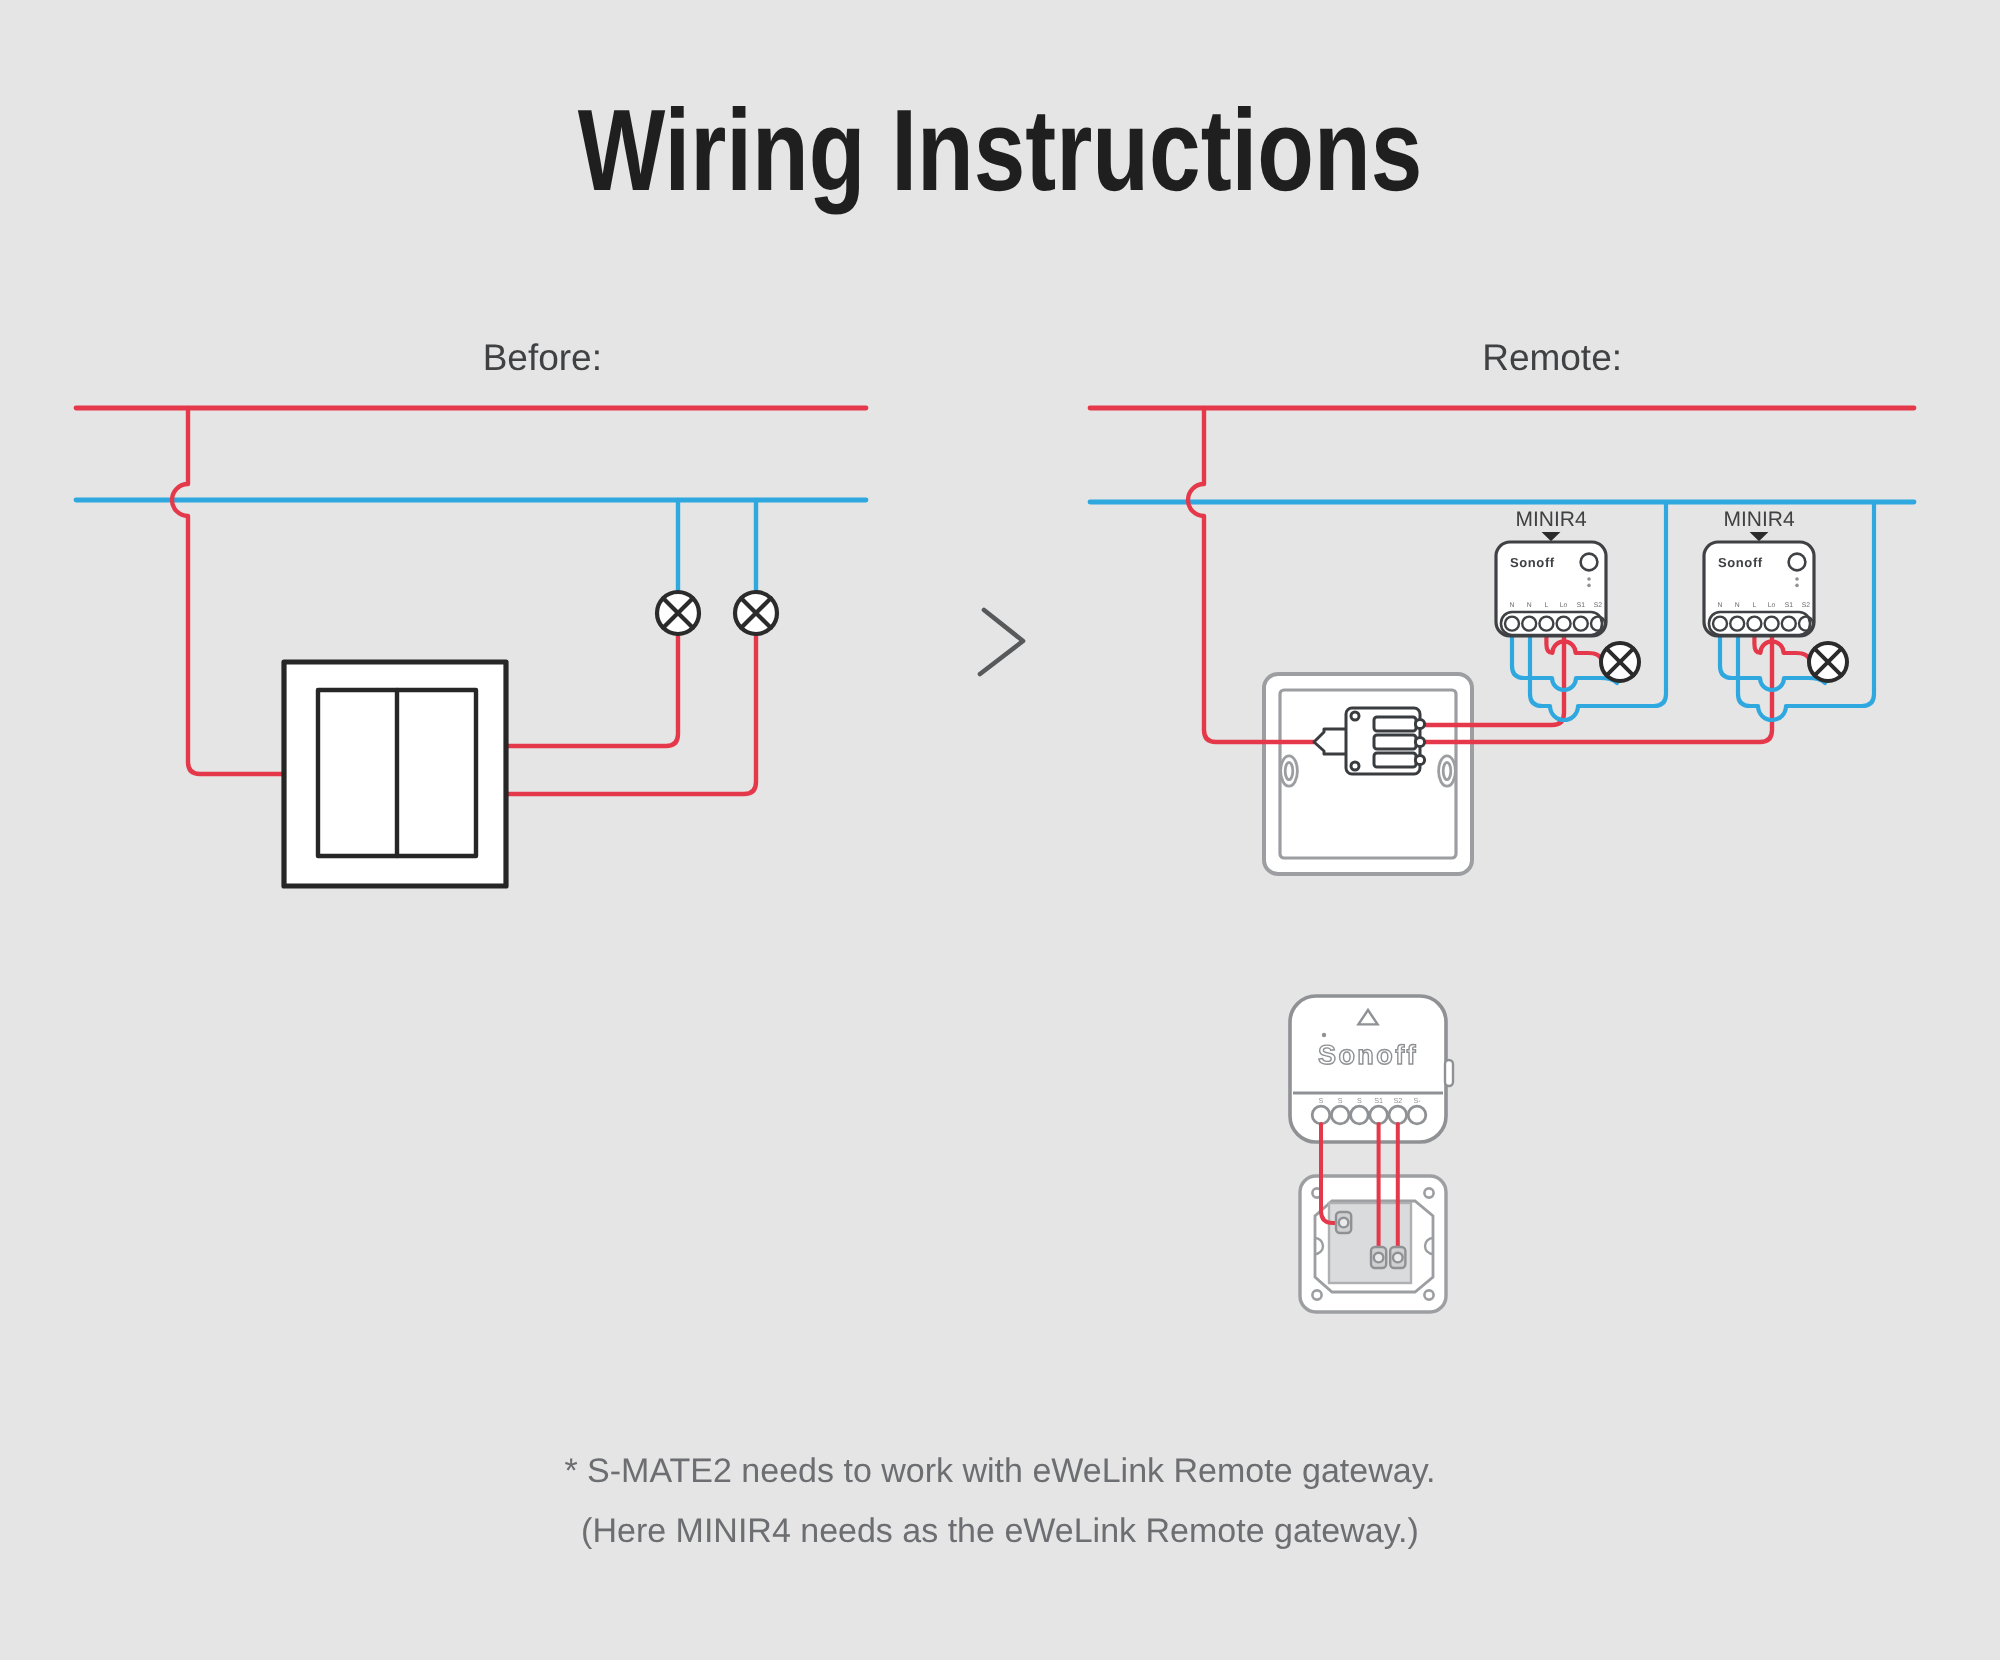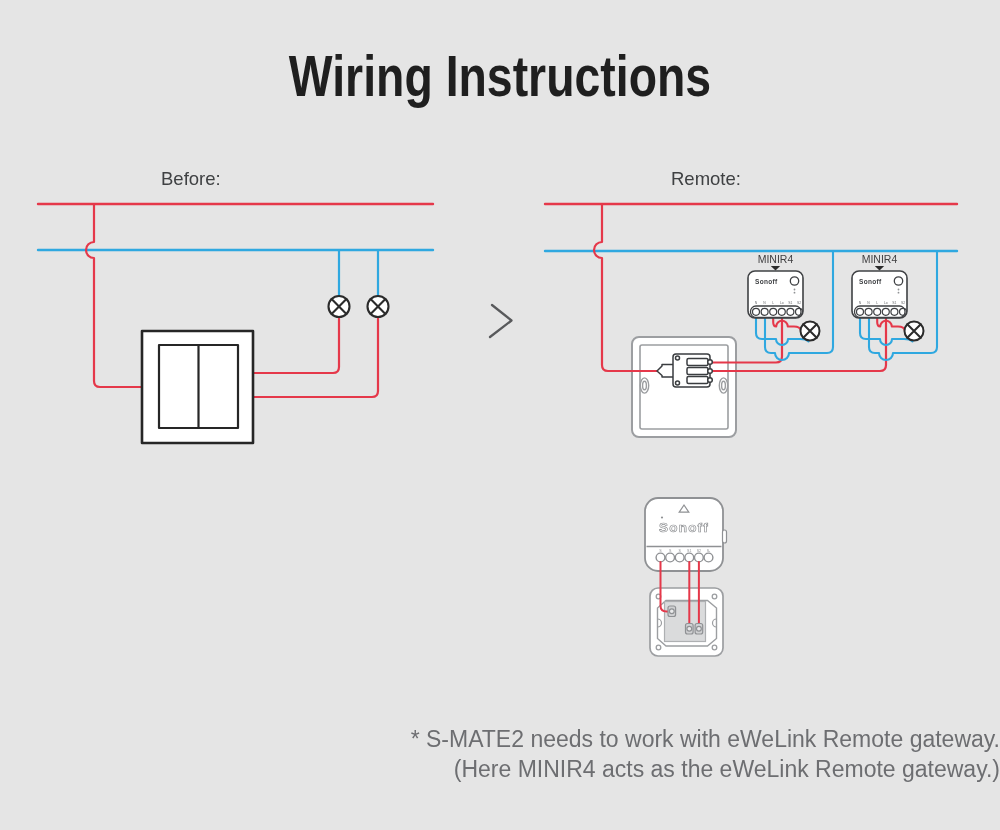--- a/index.html
+++ b/index.html
@@ -6,28 +6,28 @@
   .canvas{
     position:relative;width:1000px;height:830px;background:#e5e5e5;overflow:hidden;
     font-family:"Liberation Sans",sans-serif;
   }
   .title{
     position:absolute;top:47px;left:0;width:1000px;text-align:center;
     font-size:58px;line-height:1;font-weight:700;color:#1f1f1f;
     transform:scaleX(.8);transform-origin:center;letter-spacing:0;
   }
   .seclabel{
-    position:absolute;top:168px;width:140px;text-align:left;
+    position:absolute;top:168px;width:140px;text-align:right;
     font-size:18.5px;color:#3f4143;
   }
   .seclabel.before{left:161px;}
   .seclabel.after{left:671px;}
   .footer-line{
-    position:absolute;left:0;width:1000px;text-align:right;
-    font-size:23px;color:#6d6e71;
+    position:absolute;left:0;width:1000px;text-align:center;
+    font-size:17px;color:#6d6e71;
   }
   .footer-line.l1{top:726px;}
   .footer-line.l2{top:756px;}
   svg{position:absolute;left:0;top:0;}
   svg text{font-family:"Liberation Sans",sans-serif;}
 </style>
 </head>
 <body>
 
 <div class="canvas">
@@ -233,14 +233,14 @@
         <circle cx="671.8" cy="611.3" r="2.4" fill="#e9eaeb"></circle>
         <rect x="685.5" y="623.5" width="7.6" height="10.5" rx="2" fill="#cfd0d2"></rect>
         <circle cx="689.3" cy="628.8" r="2.4" fill="#e9eaeb"></circle>
         <rect x="695.1" y="623.5" width="7.6" height="10.5" rx="2" fill="#cfd0d2"></rect>
         <circle cx="698.9" cy="628.8" r="2.4" fill="#e9eaeb"></circle>
       </g>
     </g>
   </svg>
 
   <div class="footer-line l1">* S-MATE2 needs to work with eWeLink Remote gateway.</div>
-  <div class="footer-line l2">(Here MINIR4 acts as the eWeLink Remote gateway.)</div>
+  <div class="footer-line l2">(Here MINIR4 needs as the eWeLink Remote gateway.)</div>
 </div>
 
 </body></html>

